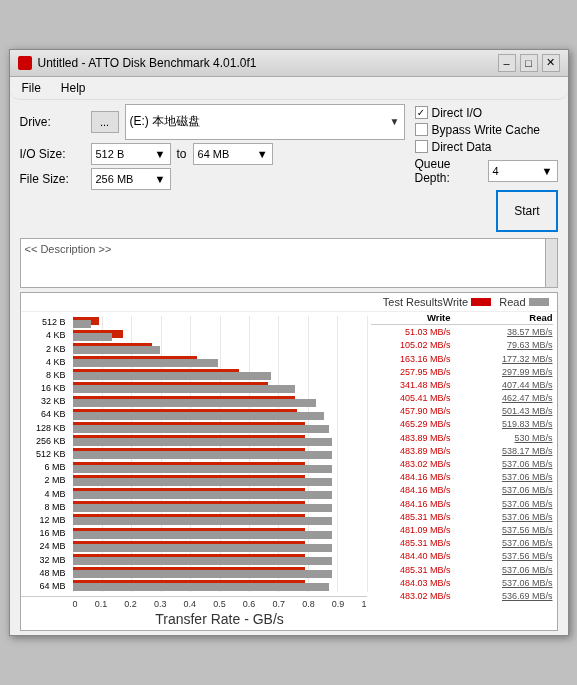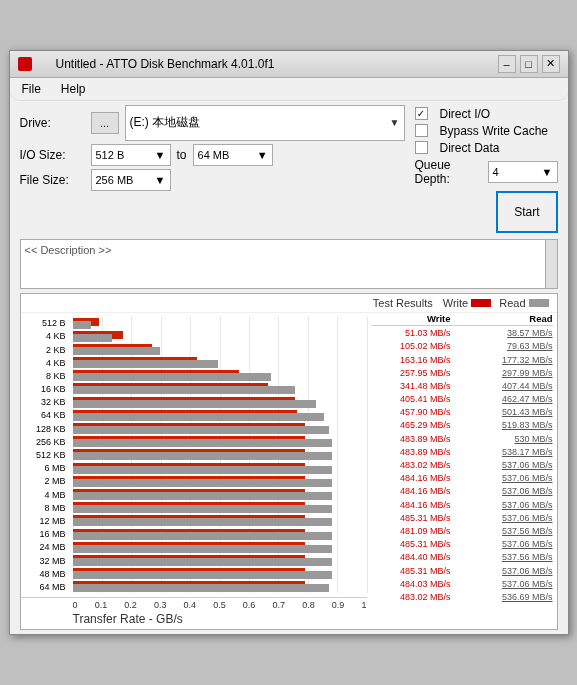--- a/index.html
+++ b/index.html
@@ -36,21 +36,20 @@
     .title-icon {
       width: 14px;
       height: 14px;
       background: #cc0000;
       border-radius: 2px;
     }
     .title-text {
       font-size: 12px;
       font-weight: normal;
       color: #000;
-      margin-left: 18px;
     }
     .title-bar-controls {
       display: flex;
       gap: 4px;
     }
     .title-btn {
       width: 18px;
       height: 18px;
       background: #e0e0e0;
       border: 1px solid #aaa;
@@ -104,21 +103,21 @@
       display: flex;
       align-items: center;
       justify-content: center;
     }
     .to-label {
       font-size: 12px;
     }
     .checkbox-row {
       display: flex;
       align-items: center;
-      gap: 12px;
+      gap: 4px;
     }
     .cb {
       width: 13px;
       height: 13px;
       border: 1px solid #999;
       background: white;
       display: flex;
       align-items: center;
       justify-content: center;
       font-size: 10px;
@@ -468,21 +467,21 @@
     </div>
   </div>
 
   <div class="desc-area">
     <span>&lt;&lt; Description &gt;&gt;</span>
     <div class="desc-scrollbar"></div>
   </div>
 
   <div class="chart-section">
     <div class="chart-header">
-      <span style="margin-right:10px;">Test Results</span>
+      <span style="">Test Results</span>
       <div class="legend">
         <div class="legend-item">
           <span>Write</span>
           <div class="legend-box-red"></div>
         </div>
         <div class="legend-item">
           <span>Read</span>
           <div class="legend-box-gray"></div>
         </div>
       </div>
@@ -620,21 +619,21 @@
             <span>0.2</span>
             <span>0.3</span>
             <span>0.4</span>
             <span>0.5</span>
             <span>0.6</span>
             <span>0.7</span>
             <span>0.8</span>
             <span>0.9</span>
             <span>1</span>
           </div>
-        <div class="chart-x-label" style="text-align:left;font-size:12px;padding-bottom:3px;padding-left:52px;">Transfer Rate - GB/s</div>
+        <div class="chart-x-label" style="text-align:center;font-size:14px;padding-bottom:3px;padding-left:52px;">Transfer Rate - GB/s</div>
       </div>
 
       <div class="data-table">
         <div class="data-header">
           <span style="width:80px;text-align:right;">Write</span>
           <span style="width:80px;text-align:right;">Read</span>
         </div>
         <div id="data-rows">
             <div class="data-row">
               <span class="data-write">51.03 MB/s</span>

